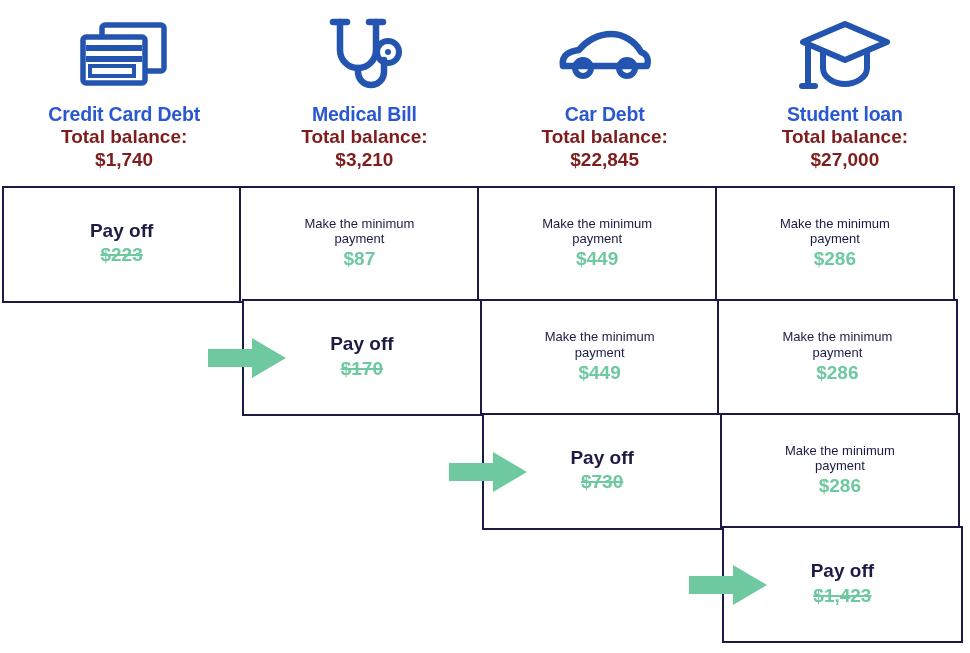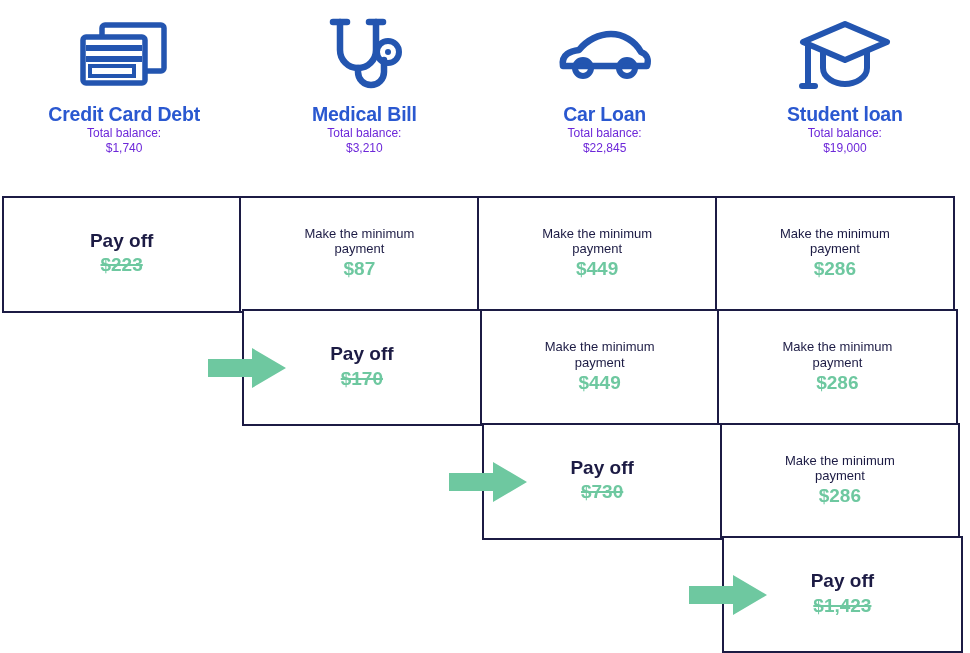--- a/index.html
+++ b/index.html
@@ -38,30 +38,30 @@
   }
   .debt-title {
     font-size: 19.5px;
     font-weight: bold;
     color: #2a58d0;
     letter-spacing: -0.2px;
     line-height: 1.1;
     margin-bottom: 1px;
   }
   .bal-label, .bal-amount {
-    font-size: 12px;
-    color: #6d28d9;
+    font-size: 19px;
+    color: #7f1d1d;
     line-height: 1.18;
-    font-weight: 400;
+    font-weight: 700;
   }
 
   
   .grid {
     position: absolute;
-    left: 4px; top: 198px;
+    left: 4px; top: 188px;
     width: 961px; height: 453px;
   }
   .row {
     position: absolute;
     left: 0;
     width: 961px;
     height: 114.5px;
     display: flex;
   }
   .row.r0 { top: 0px; }
@@ -159,37 +159,37 @@
     </div>
 
     <div class="head-cell">
       <div class="icon-wrap">
         <svg width="96" height="56" viewBox="0 0 96 56">
           <path d="M6 38 C4 26 14 23 22 22 C30 12 42 6 54 6 C66 6 78 13 84 24 C90 26 92 32 90 38 L78 38 L18 38 Z" fill="none" stroke="#2355b0" stroke-width="6.5" stroke-linejoin="round"></path>
           <circle cx="26" cy="40" r="8" fill="none" stroke="#2355b0" stroke-width="6"></circle>
           <circle cx="70" cy="40" r="8" fill="none" stroke="#2355b0" stroke-width="6"></circle>
         </svg>
       </div>
-      <div class="debt-title">Car Loan</div>
+      <div class="debt-title">Car Debt</div>
       <div class="bal-label">Total balance:</div>
       <div class="bal-amount">$22,845</div>
     </div>
 
     <div class="head-cell">
       <div class="icon-wrap">
         <svg width="92" height="76" viewBox="0 0 92 76">
           <path d="M46 6 L88 24 L46 42 L4 24 Z" fill="none" stroke="#2355b0" stroke-width="6" stroke-linejoin="round"></path>
           <path d="M24 32 L24 50 C24 60 36 66 46 66 C56 66 68 60 68 50 L68 32" fill="none" stroke="#2355b0" stroke-width="6" stroke-linejoin="round"></path>
           <line x1="9" y1="26" x2="9" y2="66" stroke="#2355b0" stroke-width="6" stroke-linecap="round"></line>
           <line x1="3" y1="68" x2="16" y2="68" stroke="#2355b0" stroke-width="6" stroke-linecap="round"></line>
         </svg>
       </div>
       <div class="debt-title">Student loan</div>
       <div class="bal-label">Total balance:</div>
-      <div class="bal-amount">$19,000</div>
+      <div class="bal-amount">$27,000</div>
     </div>
 
   </div>
 
   <div class="grid" id="grid">
       <div class="row r0">
         <div class="cell filled">
           <div class="cell-text payoff">Pay off</div>
           <div class="cell-amount struck">$223</div>
         </div>

